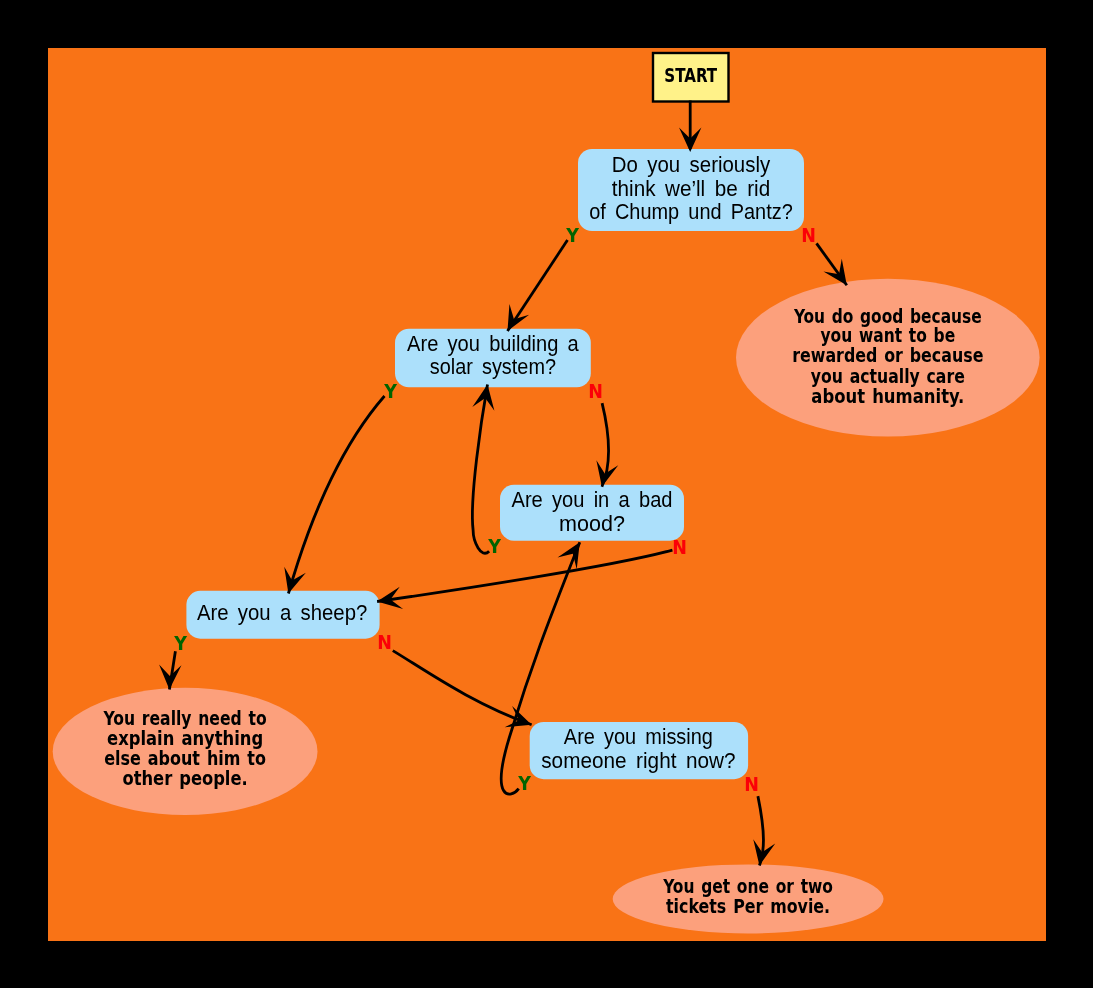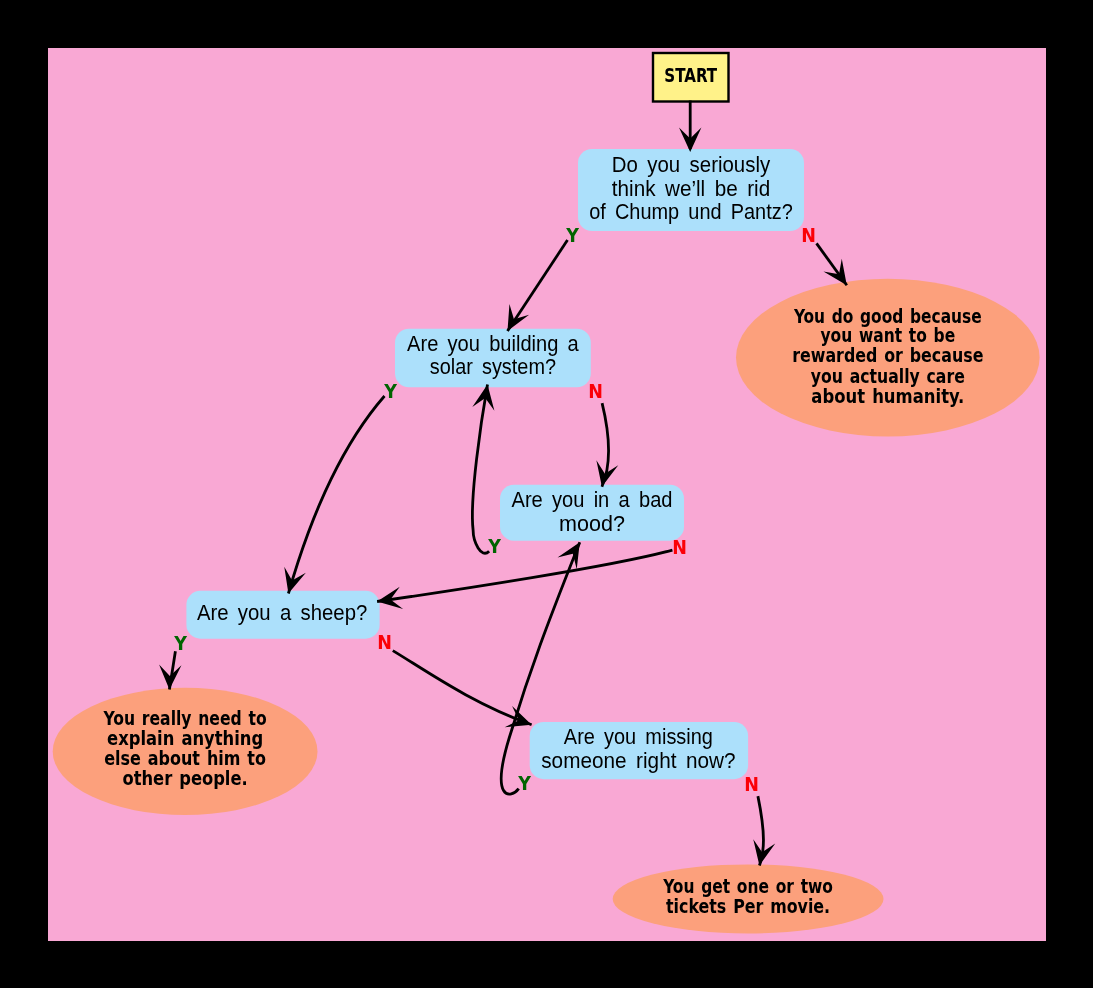--- a/index.html
+++ b/index.html
@@ -1,19 +1,19 @@
 <!DOCTYPE html>
 <html><head>
 <meta charset="utf-8">
 <style>
   html,body{margin:0;padding:0;background:#000;}
   body{width:1093px;height:988px;overflow:hidden;
        font-family:"Liberation Sans",sans-serif;}
   #stage{position:relative;width:1093px;height:988px;background:#000;overflow:hidden;}
-  #canvas{position:absolute;left:48px;top:48px;width:998px;height:893px;background:#f9a8d4;}
+  #canvas{position:absolute;left:48px;top:48px;width:998px;height:893px;background:#f97316;}
   svg{display:block;}
   text{will-change:transform;}
   .qtext{font-family:"Liberation Sans",sans-serif;font-weight:400;font-size:22px;fill:#000;word-spacing:4px;
          stroke:#ace0fb;stroke-width:0.55px;paint-order:stroke fill;}
   .otext{font-family:"DejaVu Sans Condensed","DejaVu Sans",sans-serif;font-weight:700;font-size:19.4px;fill:#000;word-spacing:1.5px;}
   .starttext{font-family:"DejaVu Sans Condensed","DejaVu Sans",sans-serif;font-weight:700;font-size:19.4px;fill:#000;}
   .ylab{font-family:"DejaVu Sans Condensed","DejaVu Sans",sans-serif;font-weight:700;font-size:19.5px;fill:#006400;}
   .nlab{font-family:"DejaVu Sans Condensed","DejaVu Sans",sans-serif;font-weight:700;font-size:19.5px;fill:#fb0007;}
   .edge{fill:none;stroke:#000;stroke-width:2.8;stroke-linecap:butt;}
   .head{fill:#000;stroke:none;}

